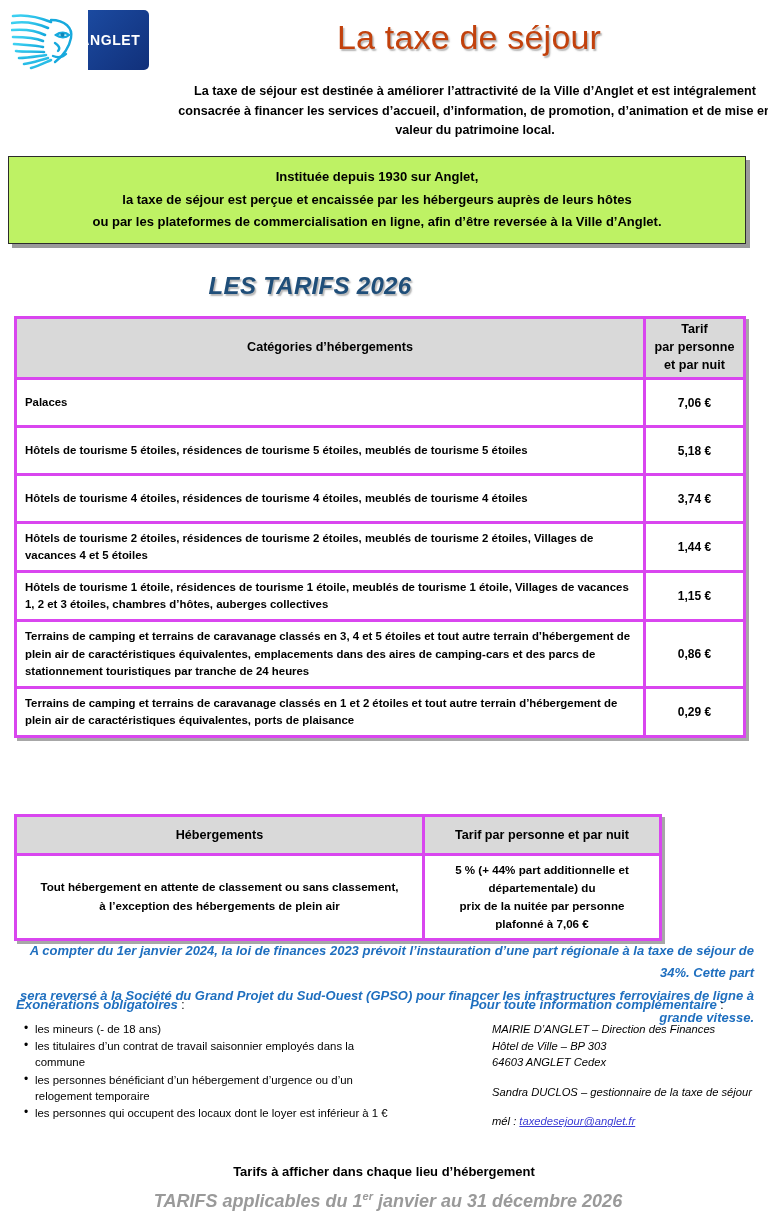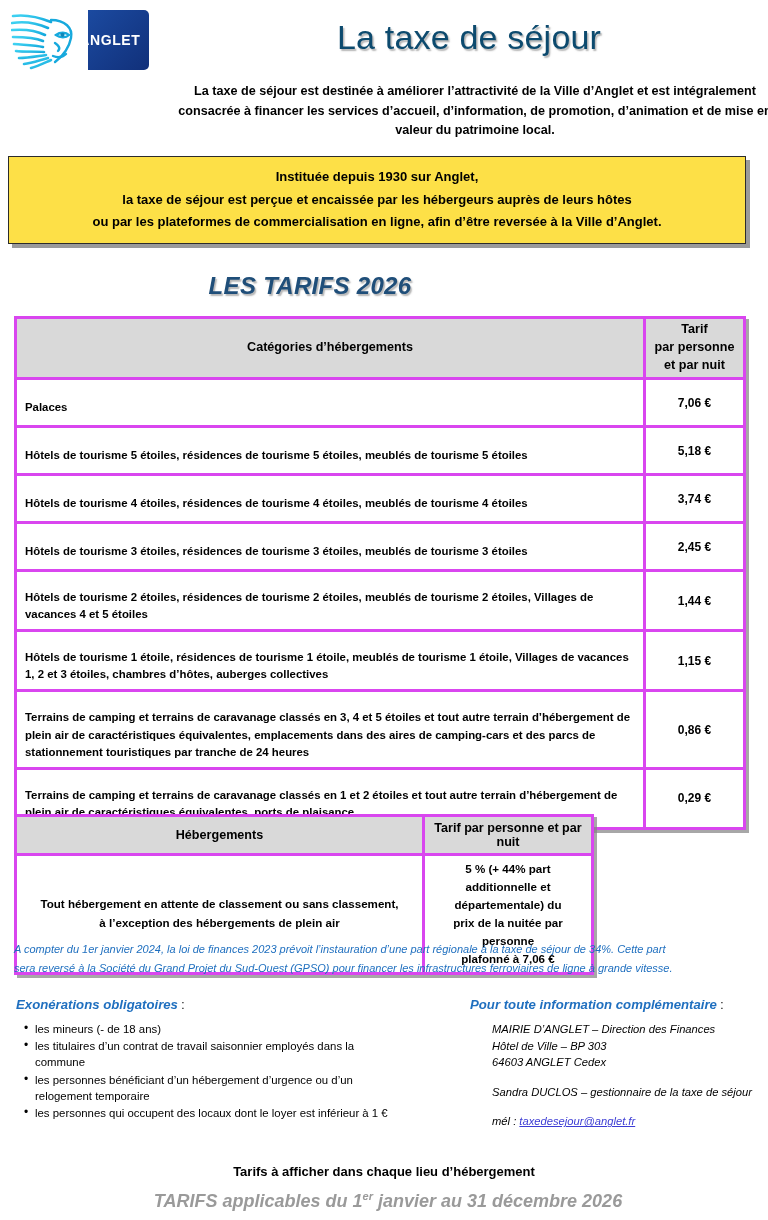--- a/index.html
+++ b/index.html
@@ -58,21 +58,21 @@
   .logo-svg { position:absolute; left:0; top:0; }
 
   .doc-title {
     position: absolute;
     left: 170px;
     right: 0;
     top: 18px;
     text-align: center;
     font-size: 34px;
     font-weight: 400;
-    color: #0c4a6e;
+    color: #c2410c;
     text-shadow: 1.5px 1.5px 1.5px rgba(140,140,140,.65);
     letter-spacing: .2px;
   }
   .intro {
     position: absolute;
     left: 178px;
     width: 594px;
     top: 82px;
     text-align: center;
     font-size: 12.6px;
@@ -80,21 +80,21 @@
     line-height: 1.56;
   }
 
   
   .callout {
     position: absolute;
     left: 8px;
     top: 156px;
     width: 736px;
     height: 86px;
-    background: #fde047;
+    background: #bef264;
     border: 1.2px solid #2b2b2b;
     box-shadow: 4px 4px 0 0 rgba(120,120,120,.75);
     display: flex;
     align-items: center;
     justify-content: center;
   }
   .callout-inner {
     text-align: center;
     font-size: 13px;
     font-weight: 700;
@@ -140,37 +140,37 @@
     font-size: 12.6px;
     font-weight: 700;
     text-align: center;
     vertical-align: middle;
     line-height: 1.42;
   }
   #main-table th.cat-head { height: 58px; }
   #main-table td.cat {
     font-size: 11.4px;
     font-weight: 700;
-    padding: 17px 8px 6px 8px;
+    padding: 6px 8px 6px 8px;
     vertical-align: middle;
     line-height: 1.5;
   }
   #main-table td.price {
     font-size: 12px;
     font-weight: 700;
     text-align: center;
     vertical-align: middle;
     white-space: nowrap;
   }
   .col-price { width: 100px; }
 
   #second-table {
     left: 14px;
     top: 814px;
-    width: 580px;
+    width: 648px;
   }
   #second-table th {
     background: #D9D9D9;
     font-size: 12.6px;
     font-weight: 700;
     text-align: center;
     vertical-align: middle;
     height: 36px;
   }
   #second-table td {
@@ -183,26 +183,26 @@
     padding: 4px 6px;
   }
   #second-table td.left-cell { line-height: 1.6; }
 
   
   .note {
     position: absolute;
     left: 14px;
     width: 740px;
     top: 940px;
-    font-size: 11px;
-    font-weight: 400;
+    font-size: 13px;
+    font-weight: 700;
     font-style: italic;
     color: #1F6FBF;
     line-height: 1.72;
-    text-align: left;
+    text-align: right;
   }
 
   
   .col-left {
     position: absolute;
     left: 16px;
     top: 997px;
     width: 380px;
   }
   .col-right {
@@ -353,24 +353,20 @@
     </tr>
     <tr style="height:48px">
       <td class="cat">Hôtels de tourisme 5 étoiles, résidences de tourisme 5 étoiles, meublés de tourisme 5 étoiles</td>
       <td class="price">5,18 €</td>
     </tr>
     <tr style="height:48px">
       <td class="cat">Hôtels de tourisme 4 étoiles, résidences de tourisme 4 étoiles, meublés de tourisme 4 étoiles</td>
       <td class="price">3,74 €</td>
     </tr>
     <tr style="height:48px">
-      <td class="cat">Hôtels de tourisme 3 étoiles, résidences de tourisme 3 étoiles, meublés de tourisme 3 étoiles</td>
-      <td class="price">2,45 €</td>
-    </tr>
-    <tr style="height:48px">
       <td class="cat">Hôtels de tourisme 2 étoiles, résidences de tourisme 2 étoiles, meublés de tourisme 2 étoiles, Villages de vacances 4 et 5 étoiles</td>
       <td class="price">1,44 €</td>
     </tr>
     <tr style="height:46px">
       <td class="cat">Hôtels de tourisme 1 étoile, résidences de tourisme 1 étoile, meublés de tourisme 1 étoile, Villages de vacances 1, 2 et 3 étoiles, chambres d’hôtes, auberges collectives</td>
       <td class="price">1,15 €</td>
     </tr>
     <tr style="height:60px">
       <td class="cat">Terrains de camping et terrains de caravanage classés en 3, 4 et 5 étoiles et tout autre terrain d’hébergement de plein air de caractéristiques équivalentes, emplacements dans des aires de camping-cars et des parcs de stationnement touristiques par tranche de 24 heures</td>
       <td class="price">0,86 €</td>

